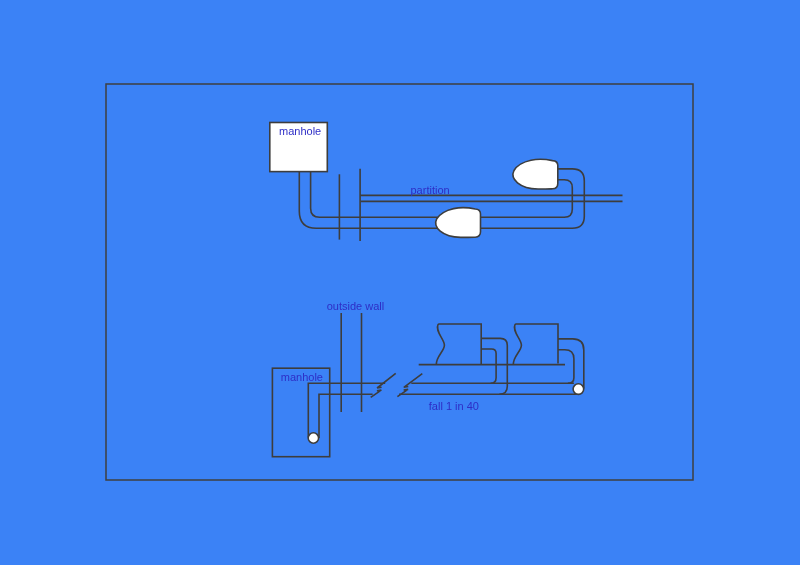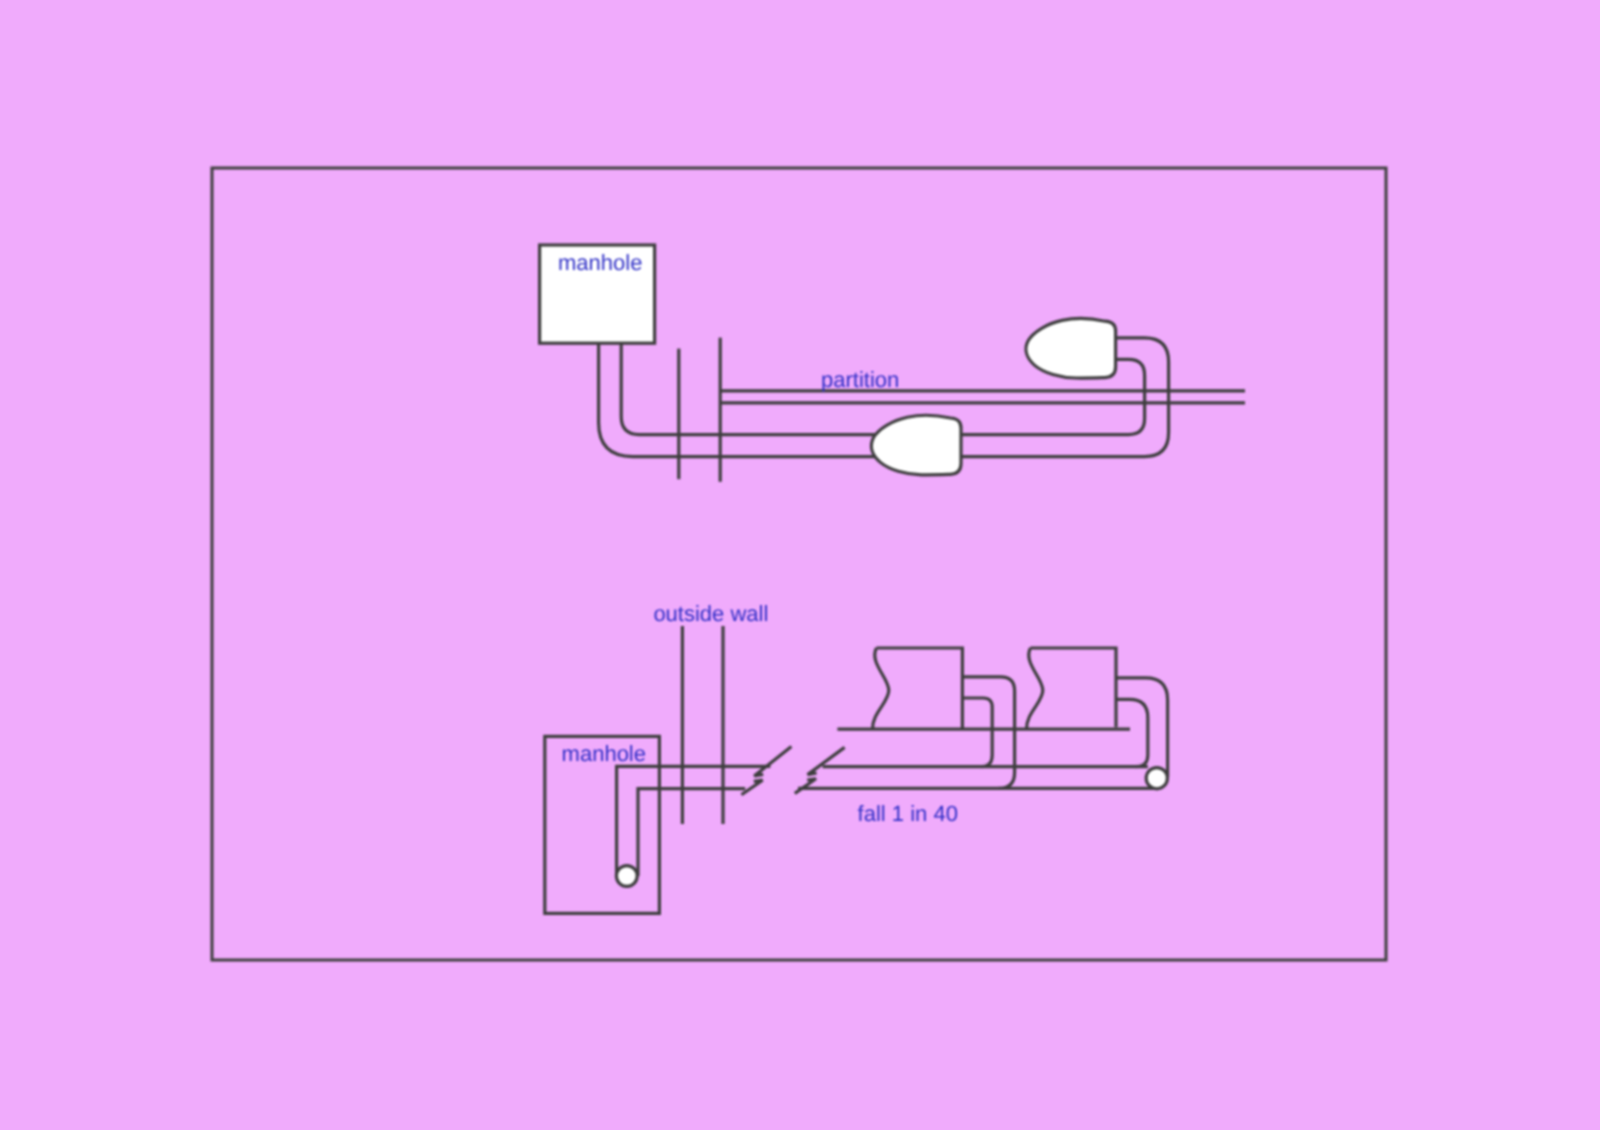--- a/index.html
+++ b/index.html
@@ -1,16 +1,16 @@
 <!DOCTYPE html>
 <html><head>
 <meta charset="utf-8">
 <style>
   html,body{margin:0;padding:0;background:#ffffff;}
-  #page{position:relative;width:800px;height:565px;background:#f0abfc;overflow:hidden;}
+  #page{position:relative;width:800px;height:565px;background:#3b82f6;overflow:hidden;}
   svg{position:absolute;top:0;left:0;filter:blur(0.4px);}
   text{font-family:"Liberation Sans",sans-serif;fill:#2e2ec6;}
 </style>
 </head>
 <body>
 <div id="page">
 <svg width="800" height="565" viewBox="0 0 800 565">
 
   <rect x="106" y="84" width="587" height="396" fill="none" stroke="#3f3f3f" stroke-width="1.5"></rect>
 

